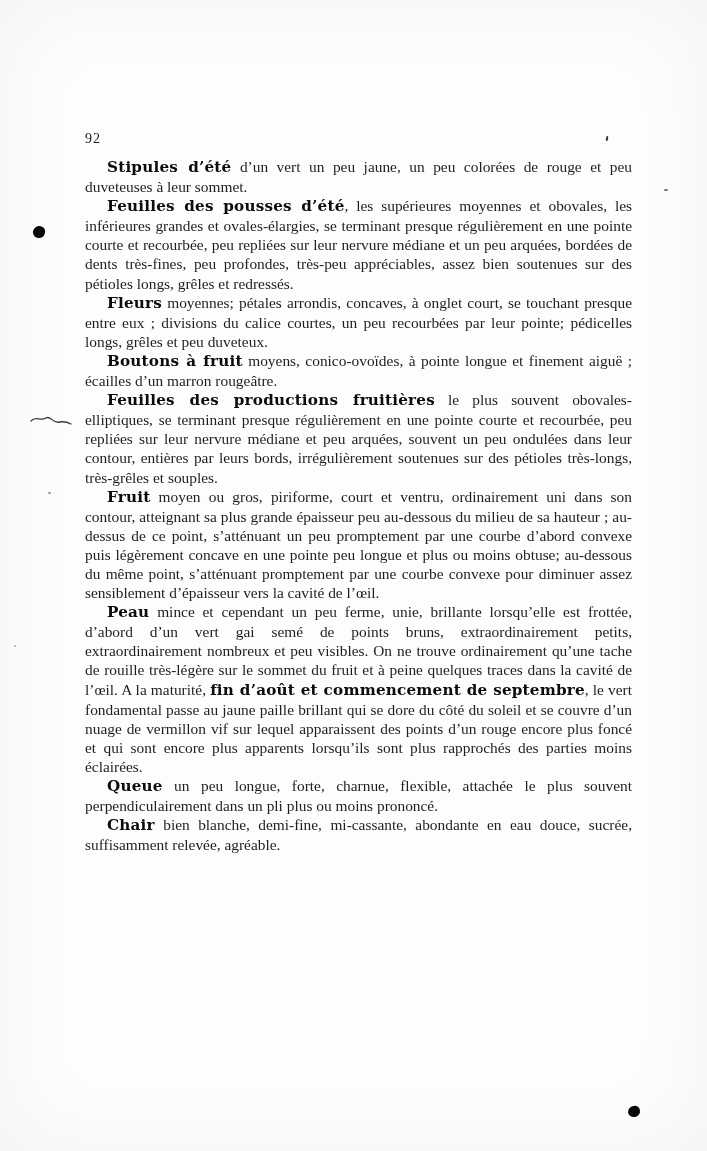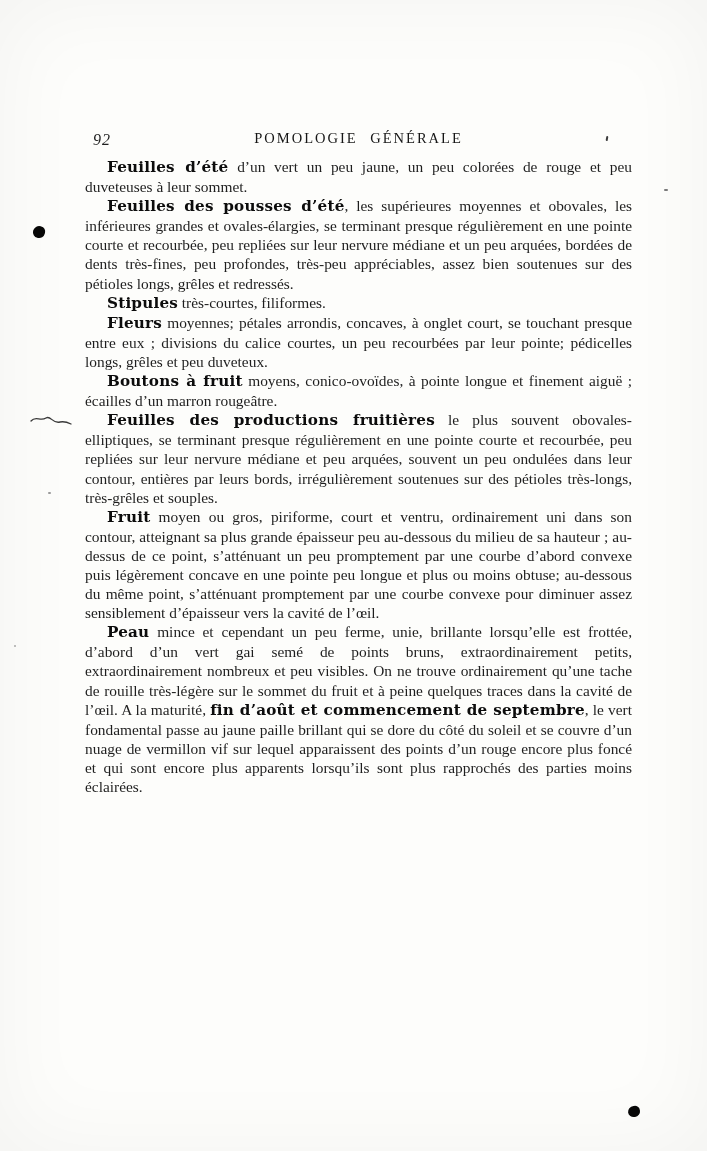--- a/index.html
+++ b/index.html
@@ -16,25 +16,24 @@
   }
   .running-head {
     position: absolute;
     top: 130px;
     left: 85px;
     right: 75px;
     height: 20px;
   }
   .pagenum {
     position: absolute;
-    left: 8px;
+    left: 0;
     top: 1px;
-    font-size: 16px;
+    font-size: 14px;
     letter-spacing: 1px;
-    font-style: italic;
   }
   .title {
     position: absolute;
     left: 0;
     right: 0;
     top: 0;
     text-align: center;
     font-size: 14.5px;
     letter-spacing: 2px;
     word-spacing: 7px;
@@ -75,32 +74,32 @@
   .speck-c { left: 48px;  top: 492px; width: 3px; height: 2px; background: #9a9a9a; }
   .speck-d { left: 14px;  top: 645px; width: 2px; height: 2px; background: #a8a8a8; }
 </style>
 </head>
 <body>
 
 <div class="page">
 
   <div class="running-head">
     <span class="pagenum">92</span>
-    <span class="title">POMOLOGIE GÉNÉRALE</span>
   </div>
 
   <div class="body-text">
-      <p class="para"><span class="lead">Feuilles d’été</span><span class="plain"> d’un vert un peu jaune, un peu colorées de rouge et peu duveteuses à leur sommet.</span></p>
+      <p class="para"><span class="lead">Stipules d’été</span><span class="plain"> d’un vert un peu jaune, un peu colorées de rouge et peu duveteuses à leur sommet.</span></p>
       <p class="para"><span class="lead">Feuilles des pousses d’été</span><span class="plain">, les supérieures moyennes et obovales, les inférieures grandes et ovales-élargies, se terminant presque régulièrement en une pointe courte et recourbée, peu repliées sur leur nervure médiane et un peu arquées, bordées de dents très-fines, peu profondes, très-peu appréciables, assez bien soutenues sur des pétioles longs, grêles et redressés.</span></p>
-      <p class="para"><span class="lead">Stipules</span><span class="plain"> très-courtes, filiformes.</span></p>
       <p class="para"><span class="lead">Fleurs</span><span class="plain"> moyennes; pétales arrondis, concaves, à onglet court, se touchant presque entre eux ; divisions du calice courtes, un peu recourbées par leur pointe; pédicelles longs, grêles et peu duveteux.</span></p>
       <p class="para"><span class="lead">Boutons à fruit</span><span class="plain"> moyens, conico-ovoïdes, à pointe longue et finement aiguë ; écailles d’un marron rougeâtre.</span></p>
       <p class="para"><span class="lead">Feuilles des productions fruitières</span><span class="plain"> le plus souvent obovales-elliptiques, se terminant presque régulièrement en une pointe courte et recourbée, peu repliées sur leur nervure médiane et peu arquées, souvent un peu ondulées dans leur contour, entières par leurs bords, irrégulièrement soutenues sur des pétioles très-longs, très-grêles et souples.</span></p>
       <p class="para"><span class="lead">Fruit</span><span class="plain"> moyen ou gros, piriforme, court et ventru, ordinairement uni dans son contour, atteignant sa plus grande épaisseur peu au-dessous du milieu de sa hauteur ; au-dessus de ce point, s’atténuant un peu promptement par une courbe d’abord convexe puis légèrement concave en une pointe peu longue et plus ou moins obtuse; au-dessous du même point, s’atténuant promptement par une courbe convexe pour diminuer assez sensiblement d’épaisseur vers la cavité de l’œil.</span></p>
       <p class="para"><span class="lead">Peau</span><span class="plain"> mince et cependant un peu ferme, unie, brillante lorsqu’elle est frottée, d’abord d’un vert gai semé de points bruns, extraordinairement petits, extraordinairement nombreux et peu visibles. On ne trouve ordinairement qu’une tache de rouille très-légère sur le sommet du fruit et à peine quelques traces dans la cavité de l’œil. A la maturité, </span><span class="lead">fin d’août et commencement de septembre</span><span class="plain">, le vert fondamental passe au jaune paille brillant qui se dore du côté du soleil et se couvre d’un nuage de vermillon vif sur lequel apparaissent des points d’un rouge encore plus foncé et qui sont encore plus apparents lorsqu’ils sont plus rapprochés des parties moins éclairées.</span></p>
+      <p class="para"><span class="lead">Queue</span><span class="plain"> un peu longue, forte, charnue, flexible, attachée le plus souvent perpendiculairement dans un pli plus ou moins prononcé.</span></p>
+      <p class="para"><span class="lead">Chair</span><span class="plain"> bien blanche, demi-fine, mi-cassante, abondante en eau douce, sucrée, suffisamment relevée, agréable.</span></p>
     </div>
 
   <div class="ink-dot dot-left"></div>
 
   <svg class="squiggle" width="44" height="22" viewBox="0 0 44 22">
     <path d="M2 10 C 7 4, 11 11, 17 7 C 22 4, 23 13, 31 11 C 36 10, 40 12, 42 13" fill="none" stroke="#3a3a3a" stroke-width="1.3" stroke-linecap="round"></path>
   </svg>
 
   <div class="ink-dot dot-bottom"></div>
 

